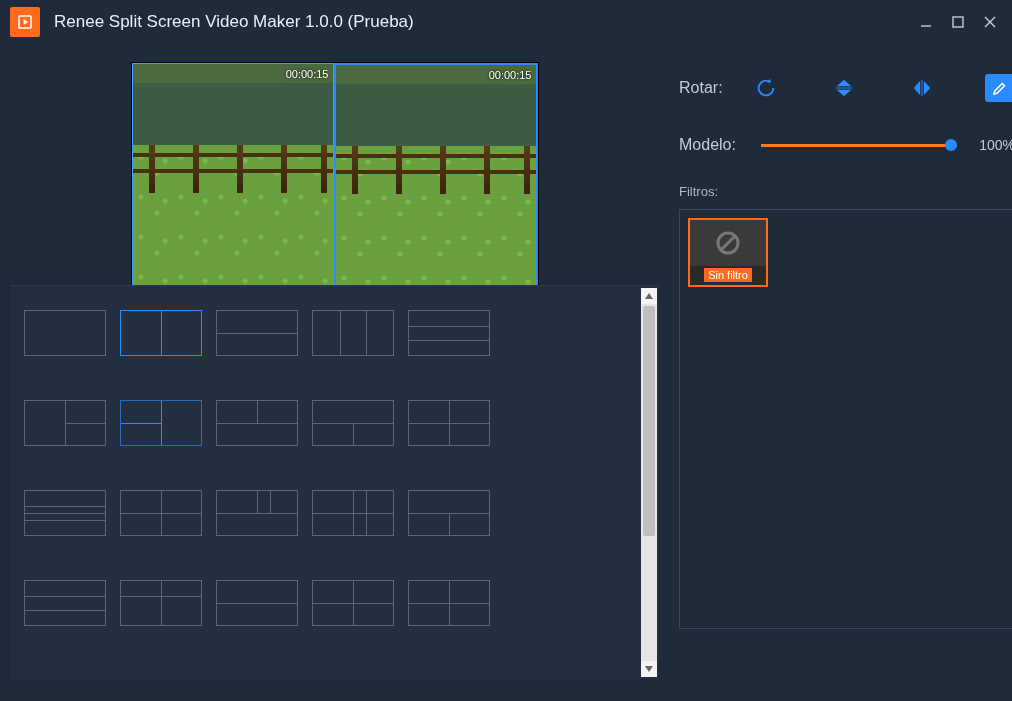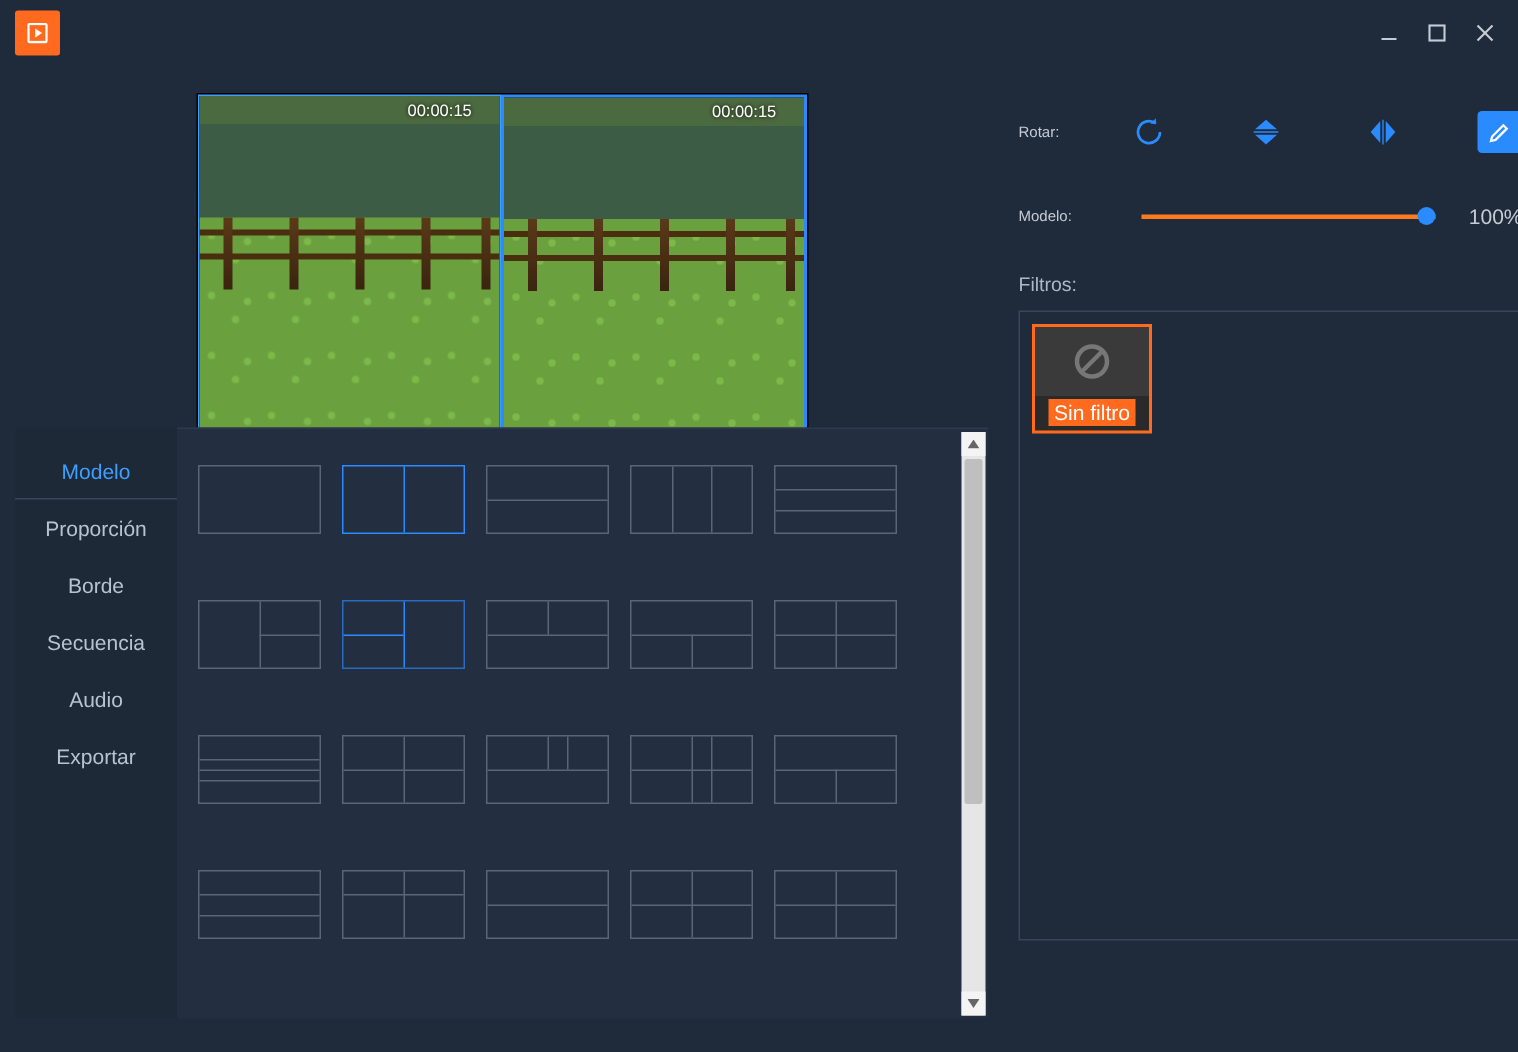--- a/index.html
+++ b/index.html
@@ -55,21 +55,21 @@
   display: flex; border: 1px solid #2a62ff00;
   background: #000;
 }
 .vframe {
   flex: 1; position: relative;
   border: 1px solid #3da0ff;
   overflow: hidden;
 }
 .vframe.active { border: 2px solid #2a8bff; }
 .ts {
-  position: absolute; top: 4px; right: 18px;
+  position: absolute; top: 4px; right: 4px;
   font-size: 11px; color: #fff;
   text-shadow: 0 0 3px #000;
 }
 
 .sky { position:absolute; inset:0; background: linear-gradient(#5a6b45 0 12%, #3d5a3a 12% 28%, #4f7a3e 28% 100%); }
 .lake { position:absolute; top:0; left:0; right:0; height:42%; background: linear-gradient(#4c6a3f 0 20%, #3d5c46 20% 100%); }
 .grass { position:absolute; bottom:0; left:0; right:0; height:64%; background: #6aa13e; background-image: radial-gradient(circle at 20% 30%, #7cb84a 2px, transparent 3px), radial-gradient(circle at 60% 70%, #7cb84a 2px, transparent 3px), radial-gradient(circle at 80% 40%, #7cb84a 2px, transparent 3px); background-size: 40px 40px; }
 .rail { position:absolute; top:36%; left:0; right:0; height:24%; }
 .rail::before, .rail::after { content:""; position:absolute; left:0; right:0; height:4px; background:#4a2e10;}
 .rail::before { top:8px;} .rail::after { top:24px;}
@@ -142,54 +142,55 @@
 }
 .scroll-btn { height:16px; background:#f4f4f4; display:flex;align-items:center;justify-content:center;}
 .scroll-btn svg { fill:#666;}
 .scroll-thumb { position:absolute; left:2px; right:2px; top:18px; height:230px; background:#bfbfbf; border-radius:2px;}
 
 
 .rightpane {
   padding: 30px 22px 20px 20px;
 }
 .row { display:flex; align-items:center; margin-bottom: 34px;}
-.row-label { width:72px; font-size:10px; color:#c5ccd6;}
+.row-label { width:72px; font-size:16px; color:#c5ccd6;}
 .tool-btns { flex:1; display:flex; gap:48px; align-items:center; justify-content:space-around;}
 .tbox { width:30px;height:28px; display:flex;align-items:center;justify-content:center; cursor:pointer;}
 .tbox svg { stroke:#2a8bff; fill:none; stroke-width:2;}
 .tbox.fill svg { fill:#2a8bff; stroke:none;}
 .tbox.boxed { background:#2a8bff; border-radius:3px;}
 .tbox.boxed svg { stroke:#fff;}
 .vol-row { display:flex; align-items:center; gap:10px; margin-bottom:30px;}
 .vol-track { flex:1; height:3px; background:#ff7a1f; position:relative;}
 .vol-knob { position:absolute; right:0; top:-5px; width:12px;height:12px;border-radius:50%;background:#2a8bff;}
 .vol-val { width:48px; text-align:right; font-size:14px;}
 .filters-label { font-size:13px; color:#aeb8c6; margin-bottom:10px;}
 .filters-box {
   border:1px solid #3a4558; height:420px; padding:8px;
 }
 .filter-item {
   width:80px; border:2px solid #ff6a1f; background:#2a2a2a;
   display:flex; flex-direction:column; align-items:center; cursor:pointer;
 }
 .filter-thumb { width:76px;height:46px; background:#3a3a3a; display:flex;align-items:center;justify-content:center;}
 .filter-thumb svg { stroke:#777; stroke-width:3; fill:none;}
-.filter-caption { background:#ff6a1f; color:#fff; font-size:14px; padding:1px 4px; margin:2px 0 3px;}
+.filter-caption { background:#ff6a1f; color:#fff; font-size:11px; padding:1px 4px; margin:2px 0 3px;}
 </style>
 </head>
 <body>
 
 <div class="titlebar">
   <div class="app-icon">
     <svg width="18" height="18" viewBox="0 0 24 24">
         <rect x="3" y="3" width="18" height="18" rx="2" fill="#fff"></rect>
         <rect x="5" y="5" width="14" height="14" fill="#ff6a1f"></rect>
         <polygon points="10,8 16,12 10,16" fill="#fff"></polygon>
       </svg>
   </div>
+  <div class="titlebar-text">Renee Split Screen Video Maker 1.0.0 (Prueba)</div>
   <div class="titlebar-spacer"></div>
   <div class="win-btn">
     <svg width="14" height="14" viewBox="0 0 14 14">
         <line x1="2" y1="11" x2="12" y2="11"></line>
       </svg>
   </div>
   <div class="win-btn">
     <svg width="14" height="14" viewBox="0 0 14 14">
         <rect x="2" y="2" width="10" height="10"></rect>
       </svg>
@@ -232,28 +233,20 @@
               <div class="post" style="left:74%"></div>
               <div class="post" style="left:94%"></div>
             </div>
           <div class="ts">00:00:15</div>
         </div>
       </div>
     </div>
 
 
     <div class="lower">
-      <div class="sidetabs">
-        <div class="sidetab active">Modelo</div>
-        <div class="sidetab">Proporción</div>
-        <div class="sidetab">Borde</div>
-        <div class="sidetab">Secuencia</div>
-        <div class="sidetab">Audio</div>
-        <div class="sidetab">Exportar</div>
-      </div>
 
       <div class="modelpane">
         <div class="model-grid">
 
           <div class="model"></div>
           <div class="model sel">
               <div class="v1"></div>
             </div>
           <div class="model">
               <div class="h1"></div>

